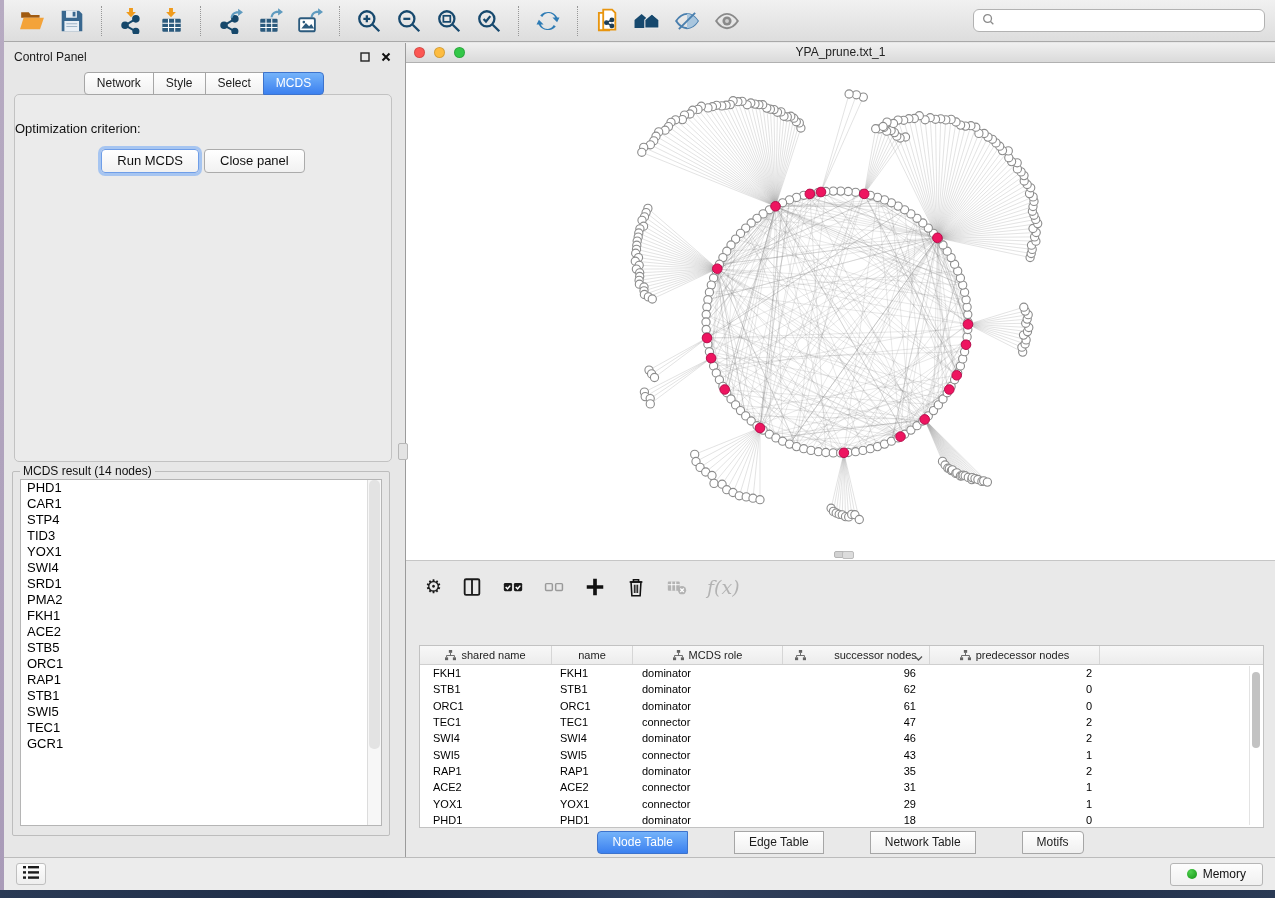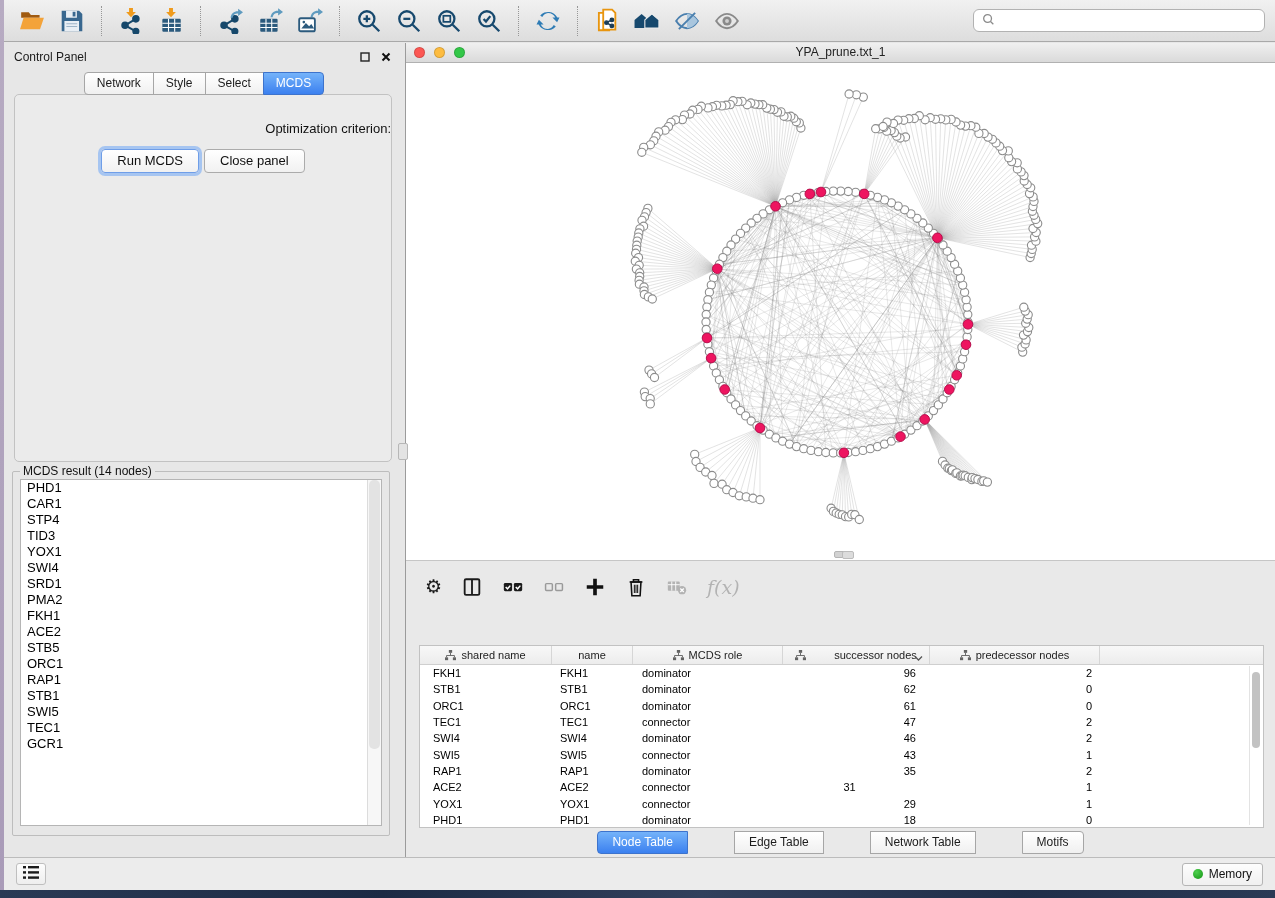--- a/index.html
+++ b/index.html
@@ -33,21 +33,21 @@
   .wc{border:none;background:transparent;padding:0;width:12px;height:12px;display:flex;align-items:center;justify-content:center;}
   .seg-row{display:flex;justify-content:center;position:relative;z-index:3;}
   .cp-tabs{margin-top:8px;}
   .seg-btn{font-size:12px;padding:3px 12px 4px;background:linear-gradient(#ffffff,#f0f0f0);
        border:1px solid #a6a6a6;margin-left:-1px;color:#1c1c1c;position:relative;}
   .seg-btn:first-child{border-radius:4px 0 0 4px;margin-left:0;}
   .seg-btn:last-child{border-radius:0 4px 4px 0;}
   .seg-btn.active{background:linear-gradient(#74b3fa,#3b80ef);color:#fff;border-color:#3d73cc;z-index:2;}
   .cp-body{position:absolute;left:10px;right:12px;top:51px;height:368px;border:1px solid #c2c2c2;
        border-radius:5px;background:#ebebeb;box-sizing:border-box;z-index:1;}
-  .crit-label{margin-top:26px;text-align:right;font-size:13px;color:#111;}
+  .crit-label{margin-top:26px;text-align:left;font-size:13px;color:#111;}
   .combo{margin:9px auto 0;width:312px;height:22px;background:#fff;border:1px solid #b0b0b0;border-radius:5px;
        display:flex;align-items:center;box-sizing:border-box;position:relative;}
   .combo-text{flex:1;font-size:13px;padding-left:9px;color:#111;white-space:nowrap;}
   .stepper{width:19px;height:22px;margin:-1px -1px -1px 0;border-radius:0 5px 5px 0;
        background:linear-gradient(#6fb0fa,#3a7df0);display:flex;align-items:center;justify-content:center;}
   .btn-row{display:flex;justify-content:center;gap:5px;margin-top:13px;}
   .aqua-btn{font-size:13px;color:#111;padding:3px 15px 4px;background:linear-gradient(#ffffff,#f1f1f1);
        border:1px solid #ababab;border-radius:4px;}
   .aqua-btn.focused{box-shadow:0 0 0 3px rgba(110,165,245,.55);border-color:#6f9ee8;}
   .result-group{position:absolute;left:8px;right:14px;top:421px;height:372px;margin:0;
@@ -96,21 +96,21 @@
   .tv-thumb{position:absolute;top:6px;left:2px;right:2px;height:76px;background:#c2c2c2;border-radius:6px;}
   .tp-tabs{position:absolute;left:0;right:0;bottom:3px;gap:47px;}
   .tp-tabs .seg-btn{padding:3px 14px 4px;}
 
   
   .status-bar{position:absolute;left:0;right:0;bottom:0;height:33px;background:#ececec;border-top:1px solid #bcbcbc;
        display:flex;align-items:center;padding:0 12px;box-sizing:border-box;}
   .sb-btn{width:30px;height:22px;border:1px solid #bfbfbf;border-radius:3px;background:linear-gradient(#fdfdfd,#eeeeee);
        display:flex;align-items:center;justify-content:center;padding:0;}
   .mem-btn{margin-left:auto;height:23px;border:1px solid #b5b5b5;border-radius:3px;background:linear-gradient(#fdfdfd,#f0f0f0);
-       display:flex;align-items:center;gap:6px;padding:0 10px;font-size:12px;color:#111;}
+       display:flex;align-items:center;gap:6px;padding:0 16px;font-size:12px;color:#111;}
   .mem-dot{width:10px;height:10px;border-radius:50%;background:radial-gradient(circle at 35% 30%,#4ed04e,#149314);}
 </style>
 </head>
 <body>
 
 <div class="bottom-desktop"></div>
 
 <div class="app">
 
   <div class="toolbar" id="main-toolbar">
@@ -879,21 +879,21 @@
                 <div class="td" style="width: 132px; text-align: left; padding-left: 13px;">RAP1</div>
                 <div class="td" style="width: 81px; text-align: left; padding-left: 8px;">RAP1</div>
                 <div class="td" style="width: 150px; text-align: left; padding-left: 9px;">dominator</div>
                 <div class="td" style="width: 147px; text-align: right; padding-right: 14px;">35</div>
                 <div class="td" style="width: 170px; text-align: right; padding-right: 8px;">2</div>
               </div>
               <div class="tr">
                 <div class="td" style="width: 132px; text-align: left; padding-left: 13px;">ACE2</div>
                 <div class="td" style="width: 81px; text-align: left; padding-left: 8px;">ACE2</div>
                 <div class="td" style="width: 150px; text-align: left; padding-left: 9px;">connector</div>
-                <div class="td" style="width: 147px; text-align: center; padding-right: 14px;">31</div>
+                <div class="td" style="width: 147px; text-align: right; padding-right: 14px;">31</div>
                 <div class="td" style="width: 170px; text-align: right; padding-right: 8px;">1</div>
               </div>
               <div class="tr">
                 <div class="td" style="width: 132px; text-align: left; padding-left: 13px;">YOX1</div>
                 <div class="td" style="width: 81px; text-align: left; padding-left: 8px;">YOX1</div>
                 <div class="td" style="width: 150px; text-align: left; padding-left: 9px;">connector</div>
                 <div class="td" style="width: 147px; text-align: right; padding-right: 14px;">29</div>
                 <div class="td" style="width: 170px; text-align: right; padding-right: 8px;">1</div>
               </div>
               <div class="tr">

